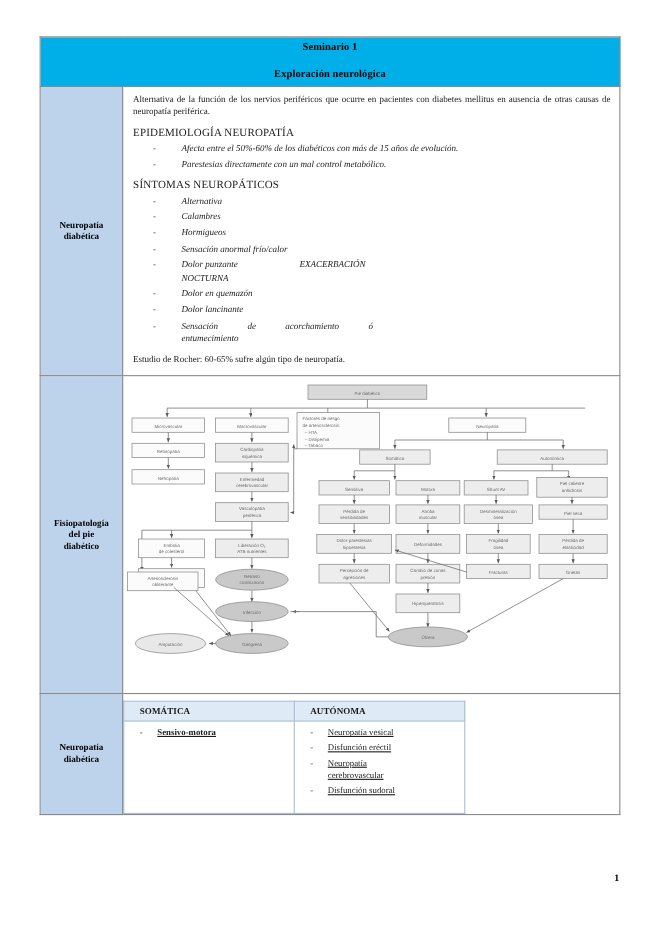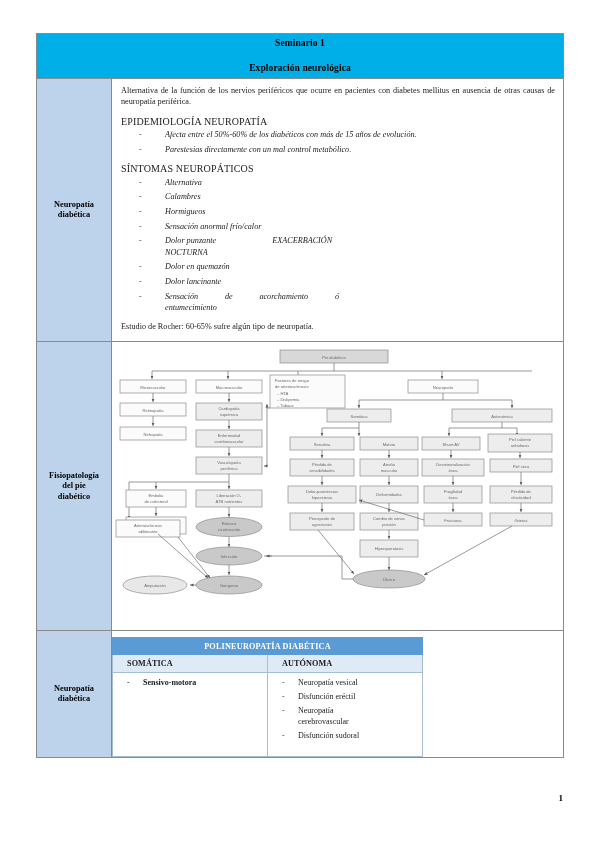--- a/index.html
+++ b/index.html
@@ -152,20 +152,21 @@
   }
   ul.tdash{
     list-style:none;margin:0;padding:0;
   }
   ul.tdash li{
     position:relative;
     padding-left:24px;
     margin:0 0 3px 0;
     line-height:10.6px;
     font-size:8px;
+    text-decoration:underline;
   }
   ul.tdash li:before{
     content:"-";
     position:absolute;left:8px;top:0;color:#444;
   }
   ul.tdash li.cont{ padding-left:24px; margin-top:-2px;}
   ul.tdash li.cont:before{content:"";}
   .bold-item{font-weight:bold;}
   .somatica-list li{padding-left:20px;}
   .somatica-list li:before{left:2px;}
@@ -455,23 +456,20 @@
           <div>Neuropatía</div>
           <div>diabética</div>
         </td>
         <td class="poli-cell">
           <table class="poli">
             <colgroup>
                 <col style="width:155px">
                 <col style="width:155px">
               </colgroup>
             <tbody>
-              <tr>
-                <td colspan="2" class="hdr">POLINEUROPATÍA DIABÉTICA</td>
-              </tr>
               <tr>
                 <td class="sub">SOMÁTICA</td>
                 <td class="sub">AUTÓNOMA</td>
               </tr>
               <tr>
                 <td class="body">
                   <ul class="tdash somatica-list">
                     <li class="bold-item">Sensivo-motora</li>
                   </ul>
                 </td>

